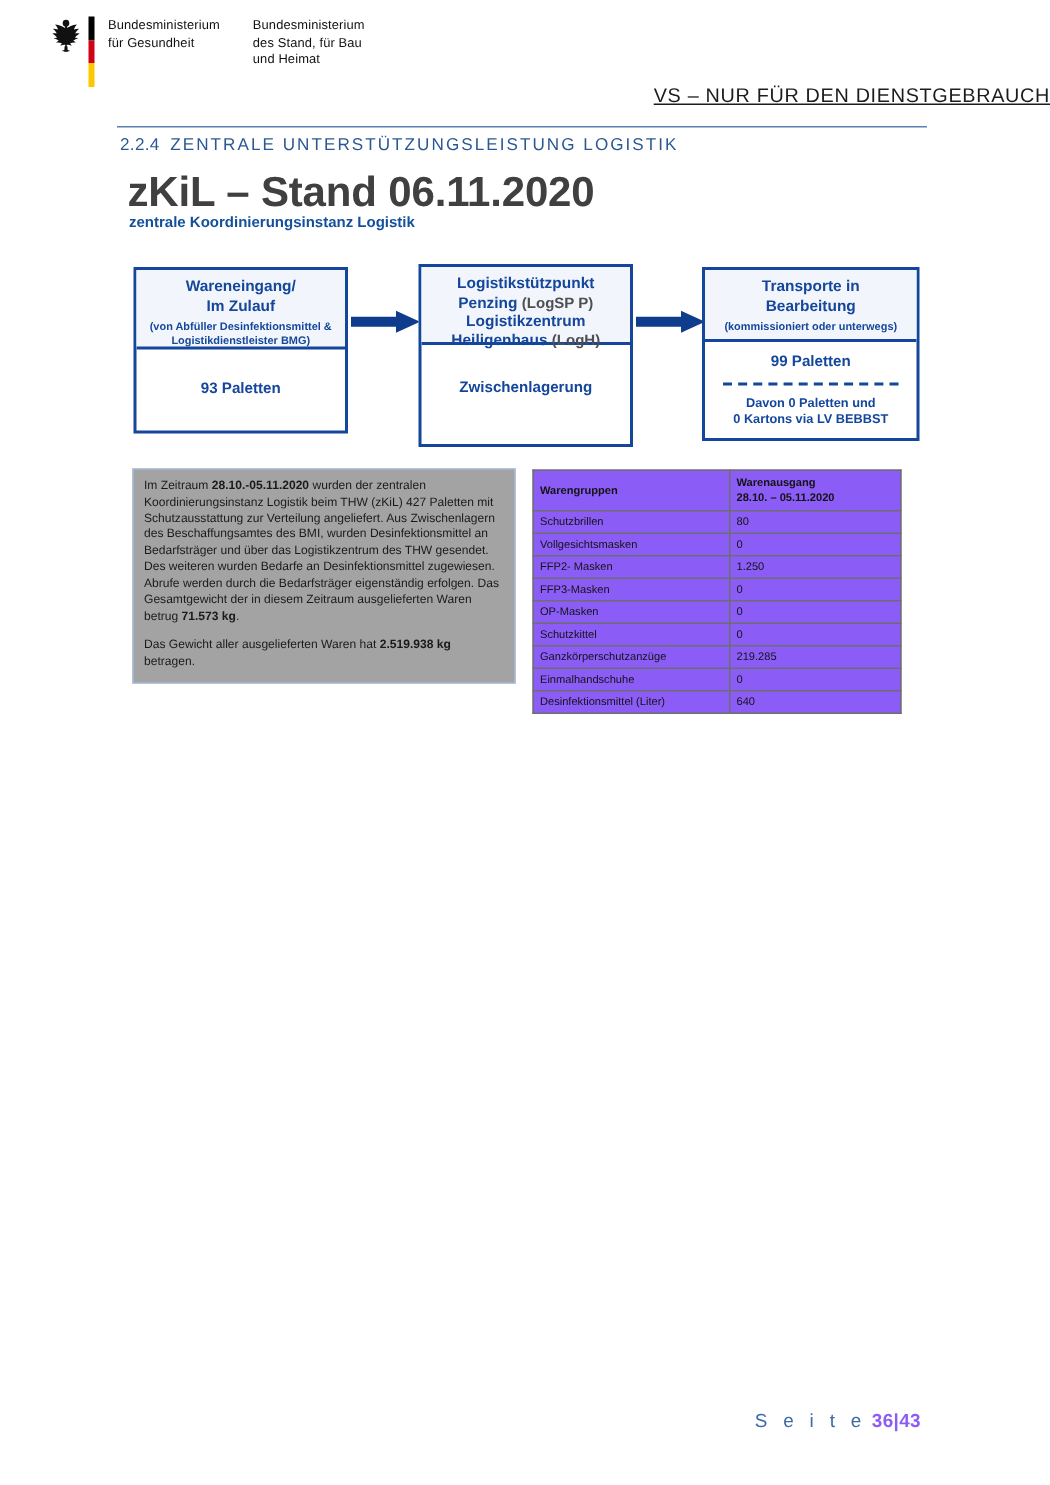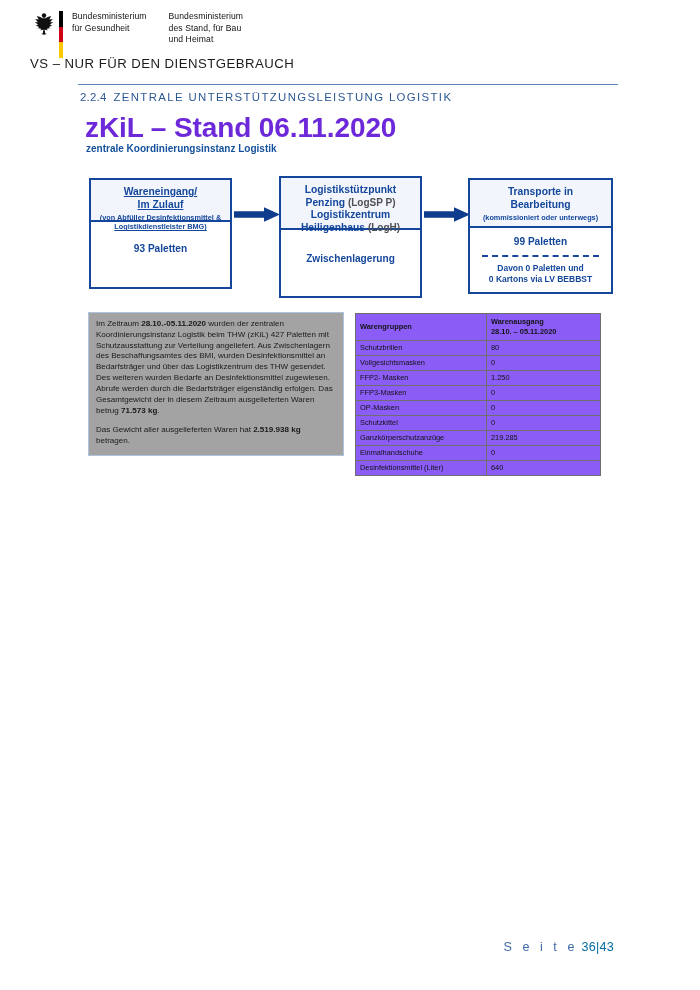--- a/index.html
+++ b/index.html
@@ -54,26 +54,27 @@
     color: #111111;
     letter-spacing: 0.01em;
     white-space: nowrap;
   }
   .ministry-1 { margin-right: 22px; }
 
   .classification {
     position: absolute;
     left: 0; top: 56px;
     width: 700px;
-    text-align: left;
+    text-align: right;
     padding-left: 30px;
     box-sizing: border-box;
     font-size: 13.2px;
     letter-spacing: 0.035em;
     color: #1c1c1c;
+    text-decoration: underline;
   }
 
   .header-rule {
     position: absolute;
     left: 78px; top: 84px;
     width: 540px;
     height: 1px;
     background: #5b80b5;
   }
 
@@ -90,21 +91,21 @@
     color: #2b5893;
     letter-spacing: 0.02em;
     margin-right: 7px;
   }
 
   .doc-title {
     position: absolute;
     left: 85px; top: 112px;
     font-size: 28px;
     font-weight: bold;
-    color: #6d28d9;
+    color: #404040;
     letter-spacing: -0.004em;
     white-space: nowrap;
   }
   .doc-subtitle {
     position: absolute;
     left: 86px; top: 143px;
     font-size: 10px;
     font-weight: bold;
     color: #14509b;
     white-space: nowrap;
@@ -152,21 +153,21 @@
     display: flex;
     flex-direction: column;
     justify-content: center;
     font-size: 10.1px;
     font-weight: bold;
     line-height: 1.3;
   }
 
   
   #box-eingang  { left: 89px;  top: 2px;  width: 143px; height: 111px; }
-  #box-eingang  .fbox-head { height: 42px; text-decoration: underline; }
+  #box-eingang  .fbox-head { height: 53px; }
   #box-eingang  .fbox-body { height: 54px; }
 
   #box-lager    { left: 279px; top: 0px;  width: 143px; height: 122px; }
   #box-lager    .fbox-head { height: 52px; }
   #box-lager    .fbox-body { height: 58px; }
 
   #box-transport{ left: 468px; top: 2px;  width: 145px; height: 116px; }
   #box-transport .fbox-head { height: 48px; }
   #box-transport .fbox-body { height: 64px; padding: 0 4px; }
   .fbox-divider {
@@ -242,22 +243,22 @@
     left: 0; top: 940px;
     width: 700px;
     padding-right: 86px;
     box-sizing: border-box;
     text-align: right;
     font-size: 12.6px;
     color: #3f6aa8;
   }
   .page-footer .word { letter-spacing: 0.28em; }
   .page-footer .pages {
-    color: #0369a1;
-    font-weight: normal;
+    color: #8b5cf6;
+    font-weight: bold;
     letter-spacing: 0.02em;
   }
 </style>
 </head>
 <body>
 
 <div class="page-header">
   <div class="logo-row">
 
     <svg class="eagle" viewBox="0 0 44 48" aria-hidden="true">

